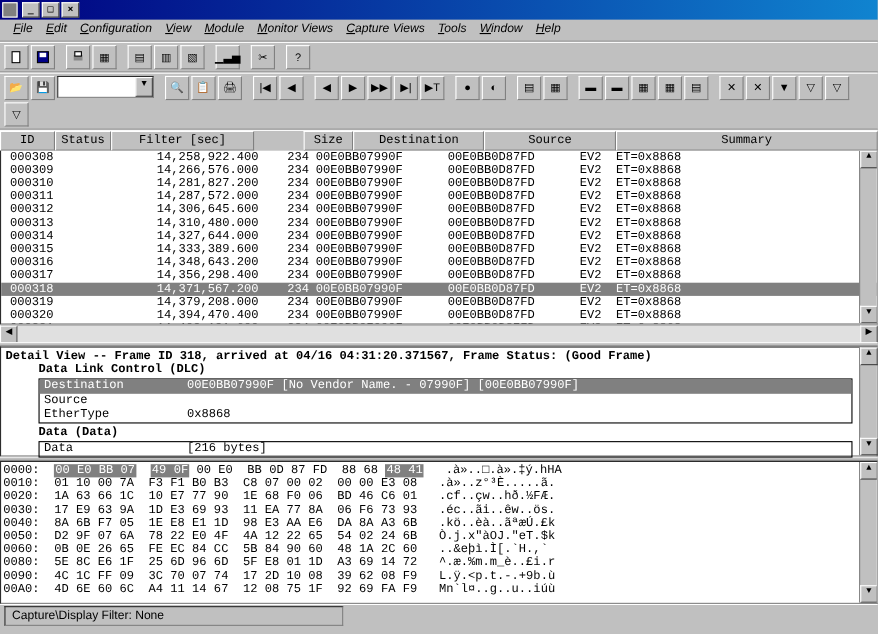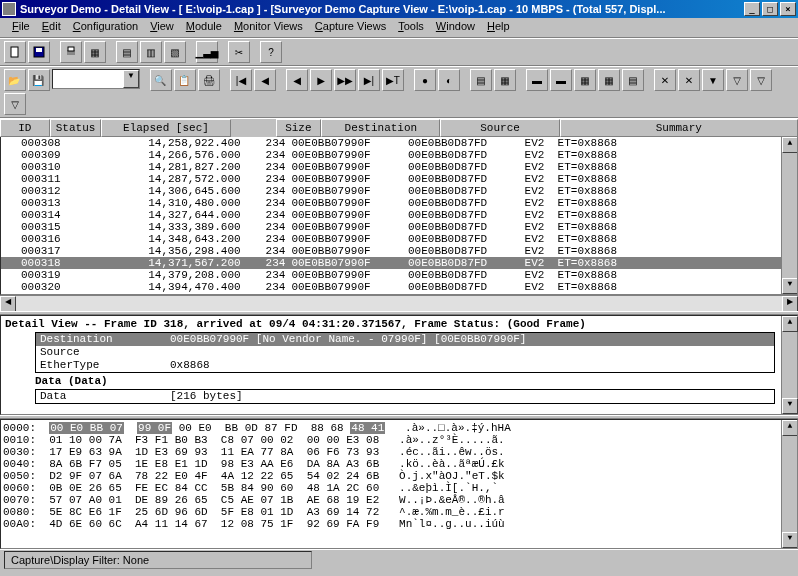--- a/index.html
+++ b/index.html
@@ -3,31 +3,31 @@
 <meta charset="utf-8">
 <style>
 * { margin: 0; padding: 0; box-sizing: border-box; }
 body { font-family: "MS Sans Serif", Tahoma, sans-serif; font-size: 11px; background: #c0c0c0; width: 798px; height: 576px; overflow: hidden; display: flex; flex-direction: column; }
 .titlebar { background: linear-gradient(to right, #000080, #1084d0); color: #fff; height: 18px; display: flex; align-items: center; padding: 0 2px; font-weight: bold; font-size: 11px; }
 .titlebar .ticon { width: 14px; height: 14px; background: #808080; margin-right: 4px; border: 1px solid #fff; }
 .titlebar .ttext { flex: 1; white-space: nowrap; overflow: hidden; }
 .titlebar .tbtns { display: flex; gap: 2px; }
 .tbtn { width: 16px; height: 14px; background: #c0c0c0; border: 1px solid; border-color: #fff #404040 #404040 #fff; font-size: 9px; display: flex; align-items: center; justify-content: center; font-family: monospace; cursor: pointer; color:#000;}
 .menubar { height: 20px; background: #c0c0c0; display: flex; padding: 0 6px; border-bottom: 1px solid #808080; }
-.menuitem { padding: 2px 6px; cursor: pointer; }
+.menuitem { padding: 2px 6px; cursor: pointer; font-style: italic; }
 .menuitem u { text-decoration: underline; }
 .toolbar { background: #c0c0c0; border-top: 1px solid #fff; border-bottom: 1px solid #808080; display: flex; flex-wrap: wrap; padding: 2px 4px; gap: 2px; }
 .tool { width: 22px; height: 22px; background: #c0c0c0; border: 1px solid; border-color: #fff #808080 #808080 #fff; display: flex; align-items: center; justify-content: center; font-size: 10px; cursor: pointer; }
 .tool.sep { width: 6px; border: none; background: transparent; }
 .combo { width: 88px; height: 20px; background: #fff; border: 1px inset #808080; display: flex; align-items: center; }
 .combo .cbtn { width: 16px; height: 18px; background: #c0c0c0; border: 1px solid; border-color: #fff #404040 #404040 #fff; margin-left: auto; text-align:center; font-size:8px;}
 .gridheader { display: flex; background: #c0c0c0; border-top: 1px solid #fff; font-family: "Courier New", monospace; font-size: 11px; }
 .gh { border: 1px solid; border-color: #fff #808080 #808080 #fff; padding: 2px 4px; text-align: center; }
 .gridbody { background: #fff; font-family: "Courier New", monospace; font-size: 11px; height: 158px; overflow: hidden; position: relative; border: 1px inset #808080; border-top:none;}
-.row { display: flex; white-space: pre; padding: 0 20px; height: 12px; line-height:12px;}
+.row { display: flex; white-space: pre; padding: 0 8px; height: 12px; line-height:12px;}
 .row.sel { background: #808080; color: #fff; }
 .row span { display: inline-block; }
 .scroll-v { position: absolute; right: 0; top: 0; bottom: 0; width: 16px; background: #c0c0c0; border-left: 1px solid #808080; }
 .scroll-h { height: 16px; background: #c0c0c0; border-top: 1px solid #808080; display:flex;}
 .scroll-h .sbtn, .scroll-v .sbtn { width:16px; height:16px; background:#c0c0c0; border:1px solid; border-color:#fff #404040 #404040 #fff; font-size:8px; text-align:center;}
 .scroll-h .track { flex:1; background:#e0e0e0;}
 .splitter { height: 4px; background: #c0c0c0; border-top:1px solid #fff; border-bottom:1px solid #808080; cursor: row-resize; }
 .detailpane { background: #fff; border: 1px inset #808080; font-family: "Courier New", monospace; font-size: 11px; padding: 2px 4px; }
 .detailpane .hdr { font-weight: bold; }
 .dlbox { border: 1px solid #000; margin: 2px 18px 2px 30px; }
@@ -40,21 +40,20 @@
 .statusbar { height: 20px; background: #c0c0c0; border-top: 1px solid #fff; display: flex; align-items: center; padding: 0 4px; font-size:11px;}
 .statusbar .pane { border: 1px inset #808080; padding: 1px 6px; height:18px; display:flex; align-items:center;}
 .statusbar .pane.flex { flex: 1; }
 svg { width: 12px; height: 12px; }
 </style>
 </head>
 <body>
 
 <div class="titlebar">
   <div class="ticon"></div>
-  <div class="ttext">Surveyor Demo - Detail View - [ E:\voip-1.cap ] - [Surveyor Demo Capture View - E:\voip-1.cap - 10 MBPS - (Total 557, Displ...</div>
   <div class="tbtns">
     <div class="tbtn">_</div>
     <div class="tbtn">□</div>
     <div class="tbtn">×</div>
   </div>
 </div>
 
 <div class="menubar" id="menubar">
     <div class="menuitem"><u>F</u>ile</div>
     <div class="menuitem"><u>E</u>dit</div>
@@ -136,21 +135,21 @@
   <div class="tool">✕</div>
   <div class="tool">▼</div>
   <div class="tool">▽</div>
   <div class="tool">▽</div>
   <div class="tool">▽</div>
 </div>
 
 <div class="gridheader" id="gridheader">
     <div class="gh" style="width: 50px;">ID</div>
     <div class="gh" style="width: 52px;">Status</div>
-    <div class="gh" style="width: 130px;">Elapsed [sec]</div>
+    <div class="gh" style="width: 130px;">Filter [sec]</div>
     <div class="gh" style="width: 46px; margin-left: 45px;">Size</div>
     <div class="gh" style="width: 120px;">Destination</div>
     <div class="gh" style="width: 120px;">Source</div>
     <div class="gh" style="width: 240px;">Summary</div>
   </div>
 <div class="gridbody" id="gridbody">
   <div class="row"><span style="width: 50px; text-align: left; padding-right: 6px;">000308</span><span style="width: 52px; text-align: left; padding-right: 6px;"></span><span style="width: 130px; text-align: right; padding-right: 6px;">14,258,922.400</span><span style="width: 46px; text-align: right; padding-right: 6px;">234</span><span style="width: 120px; text-align: left; padding-right: 6px;">00E0BB07990F</span><span style="width: 120px; text-align: left; padding-right: 6px;">00E0BB0D87FD</span><span style="width: 260px; text-align: left; padding-right: 6px;">EV2  ET=0x8868</span></div>
     <div class="row"><span style="width: 50px; text-align: left; padding-right: 6px;">000309</span><span style="width: 52px; text-align: left; padding-right: 6px;"></span><span style="width: 130px; text-align: right; padding-right: 6px;">14,266,576.000</span><span style="width: 46px; text-align: right; padding-right: 6px;">234</span><span style="width: 120px; text-align: left; padding-right: 6px;">00E0BB07990F</span><span style="width: 120px; text-align: left; padding-right: 6px;">00E0BB0D87FD</span><span style="width: 260px; text-align: left; padding-right: 6px;">EV2  ET=0x8868</span></div>
     <div class="row"><span style="width: 50px; text-align: left; padding-right: 6px;">000310</span><span style="width: 52px; text-align: left; padding-right: 6px;"></span><span style="width: 130px; text-align: right; padding-right: 6px;">14,281,827.200</span><span style="width: 46px; text-align: right; padding-right: 6px;">234</span><span style="width: 120px; text-align: left; padding-right: 6px;">00E0BB07990F</span><span style="width: 120px; text-align: left; padding-right: 6px;">00E0BB0D87FD</span><span style="width: 260px; text-align: left; padding-right: 6px;">EV2  ET=0x8868</span></div>
     <div class="row"><span style="width: 50px; text-align: left; padding-right: 6px;">000311</span><span style="width: 52px; text-align: left; padding-right: 6px;"></span><span style="width: 130px; text-align: right; padding-right: 6px;">14,287,572.000</span><span style="width: 46px; text-align: right; padding-right: 6px;">234</span><span style="width: 120px; text-align: left; padding-right: 6px;">00E0BB07990F</span><span style="width: 120px; text-align: left; padding-right: 6px;">00E0BB0D87FD</span><span style="width: 260px; text-align: left; padding-right: 6px;">EV2  ET=0x8868</span></div>
@@ -171,21 +170,22 @@
 </div>
 <div class="scroll-h">
   <div class="sbtn">◀</div>
   <div class="track"></div>
   <div class="sbtn">▶</div>
 </div>
 
 <div class="splitter"></div>
 
 <div class="detailpane" style="height:100px; position:relative;">
-  <div class="hdr">Detail View -- Frame ID 318, arrived at 09/4 04:31:20.371567, Frame Status: (Good Frame)</div>
+  <div class="hdr">Detail View -- Frame ID 318, arrived at 04/16 04:31:20.371567, Frame Status: (Good Frame)</div>
+  <div style="font-weight:bold; margin-left:30px;">Data Link Control   (DLC)</div>
   <div class="dlbox">
     <div class="dlrow sel">
       <span class="dllabel">Destination</span>
       <span>00E0BB07990F   [No Vendor Name. - 07990F]   [00E0BB07990F]</span>
     </div>
     <div class="dlrow">
       <span class="dllabel">Source</span>
     </div>
     <div class="dlrow">
       <span class="dllabel">EtherType</span>
@@ -201,28 +201,29 @@
   </div>
   <div class="scroll-v" style="position:absolute;right:0;top:0;bottom:0;">
     <div class="sbtn">▲</div>
     <div class="sbtn" style="position:absolute;bottom:0">▼</div>
   </div>
 </div>
 
 <div class="splitter"></div>
 
 <div class="hexpane" id="hexpane">
-  <div class="hexrow">0000:  <span class="hl">00 E0 BB 07</span>  <span class="hl">99 0F</span> 00 E0  BB 0D 87 FD  88 68 <span class="hl">48 41</span>   .à»..□.à».‡ý.hHA</div>
+  <div class="hexrow">0000:  <span class="hl">00 E0 BB 07</span>  <span class="hl">49 0F</span> 00 E0  BB 0D 87 FD  88 68 <span class="hl">48 41</span>   .à»..□.à».‡ý.hHA</div>
     <div class="hexrow">0010:  01 10 00 7A  F3 F1 B0 B3  C8 07 00 02  00 00 E3 08   .à»..z°³È.....ã.</div>
+    <div class="hexrow">0020:  1A 63 66 1C  10 E7 77 90  1E 68 F0 06  BD 46 C6 01   .cf..çw..hð.½FÆ.</div>
     <div class="hexrow">0030:  17 E9 63 9A  1D E3 69 93  11 EA 77 8A  06 F6 73 93   .éc..ãi..êw..ös.</div>
     <div class="hexrow">0040:  8A 6B F7 05  1E E8 E1 1D  98 E3 AA E6  DA 8A A3 6B   .kö..èà..ãªæÚ.£k</div>
     <div class="hexrow">0050:  D2 9F 07 6A  78 22 E0 4F  4A 12 22 65  54 02 24 6B   Ò.j.x"àOJ."eT.$k</div>
     <div class="hexrow">0060:  0B 0E 26 65  FE EC 84 CC  5B 84 90 60  48 1A 2C 60   ..&amp;eþì.Ì[.`H.,`</div>
-    <div class="hexrow">0070:  57 07 A0 01  DE 89 26 65  C5 AE 07 1B  AE 68 19 E2   W..¡Þ.&amp;eÅ®..®h.â</div>
     <div class="hexrow">0080:  5E 8C E6 1F  25 6D 96 6D  5F E8 01 1D  A3 69 14 72   ^.æ.%m.m_è..£i.r</div>
+    <div class="hexrow">0090:  4C 1C FF 09  3C 70 07 74  17 2D 10 08  39 62 08 F9   L.ÿ.&lt;p.t.-.+9b.ù</div>
     <div class="hexrow">00A0:  4D 6E 60 6C  A4 11 14 67  12 08 75 1F  92 69 FA F9   Mn`l¤..g..u..iúù</div>
     <div class="scroll-v" style="position:absolute;right:0;top:0;bottom:0;">
     <div class="sbtn">▲</div>
     <div class="sbtn" style="position:absolute;bottom:0">▼</div>
   </div>
 </div>
 
 <div class="statusbar">
   <div class="pane" style="width:308px">Capture\Display Filter: None</div>
 </div>

